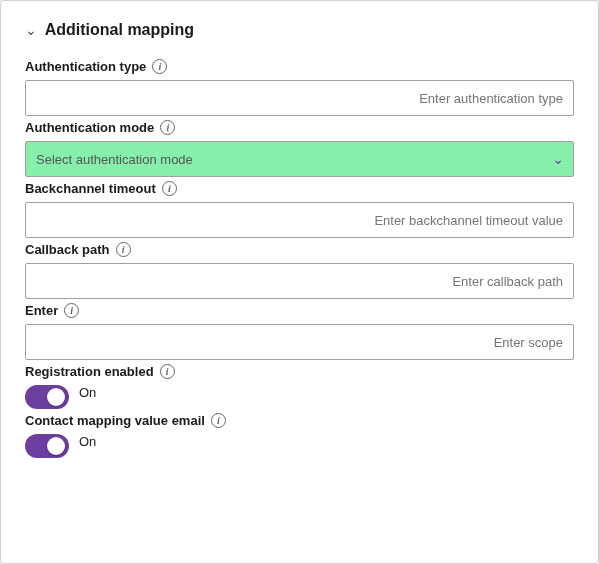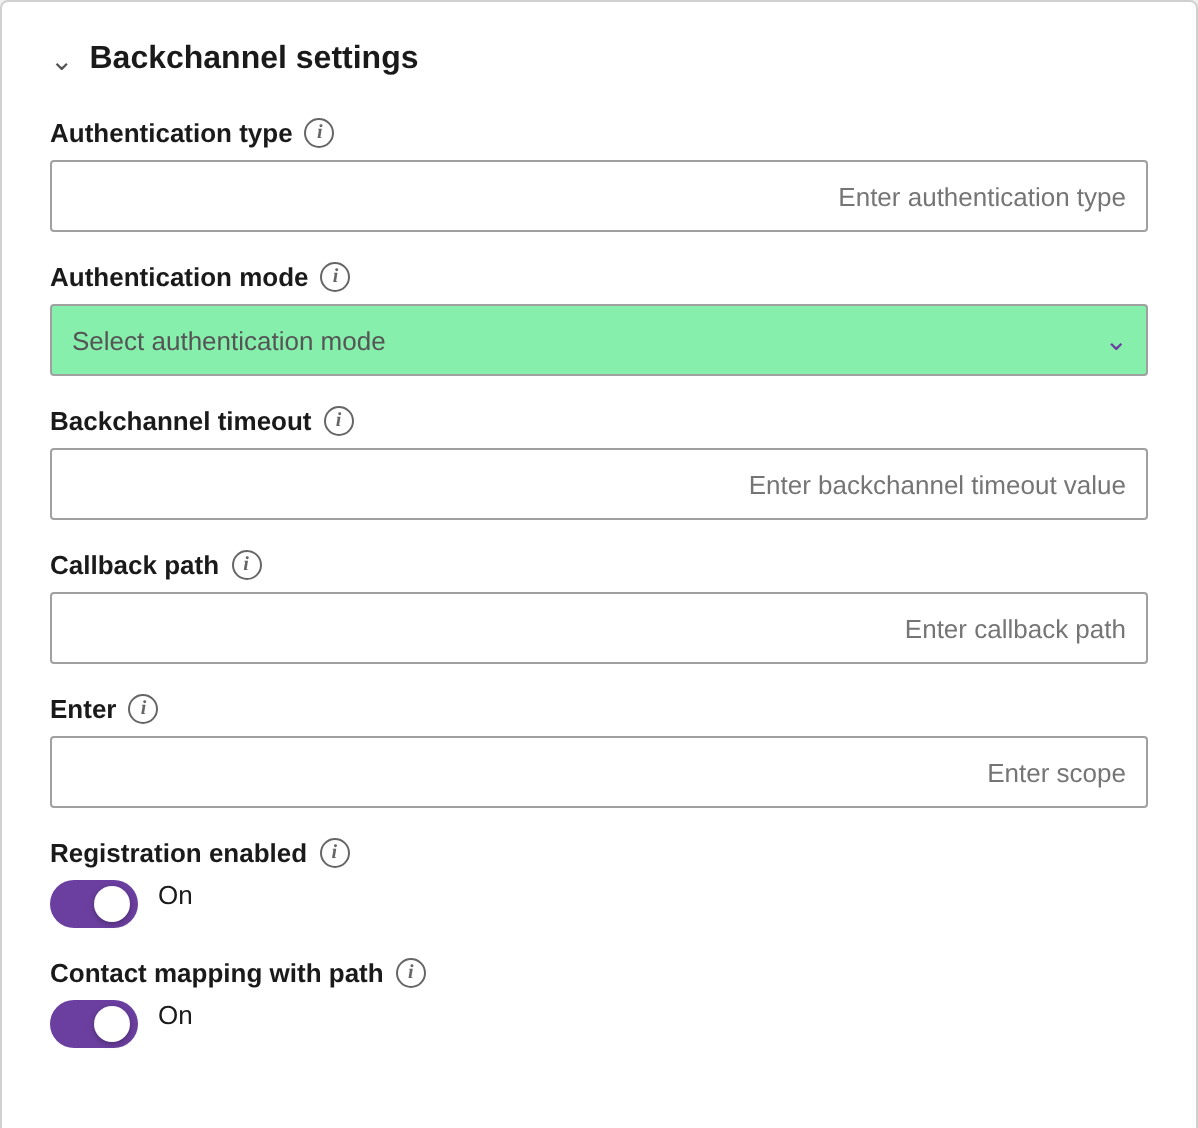--- a/index.html
+++ b/index.html
@@ -39,21 +39,21 @@
       cursor: pointer;
     }
 
     .section-title {
       font-size: 16px;
       font-weight: 600;
       color: #1a1a1a;
     }
 
     .field-group {
-      margin-bottom: 15px;
+      margin-bottom: 4px;
     }
 
     .field-label {
       display: flex;
       align-items: center;
       gap: 6px;
       font-size: 13px;
       font-weight: 600;
       color: #1a1a1a;
       margin-bottom: 6px;
@@ -164,21 +164,21 @@
       color: #1a1a1a;
     }
   </style>
 </head>
 <body>
 
 <div class="card">
 
   <div class="section-header">
     <span class="chevron-icon">⌄</span>
-    <span class="section-title">Backchannel settings</span>
+    <span class="section-title">Additional mapping</span>
   </div>
 
   <div class="field-group">
     <div class="field-label">
       <span>Authentication type</span>
       <span class="info-icon">i</span>
     </div>
     <input class="text-input" type="text" placeholder="Enter authentication type" style="">
   </div>
 
@@ -228,21 +228,21 @@
       <label class="toggle">
         <input type="checkbox" checked="" style="">
         <span class="toggle-slider"></span>
       </label>
       <span class="toggle-label">On</span>
     </div>
   </div>
 
   <div class="field-group">
     <div class="field-label">
-      <span>Contact mapping with path</span>
+      <span>Contact mapping value email</span>
       <span class="info-icon">i</span>
     </div>
     <div class="toggle-row">
       <label class="toggle">
         <input type="checkbox" checked="" style="">
         <span class="toggle-slider"></span>
       </label>
       <span class="toggle-label">On</span>
     </div>
   </div>

